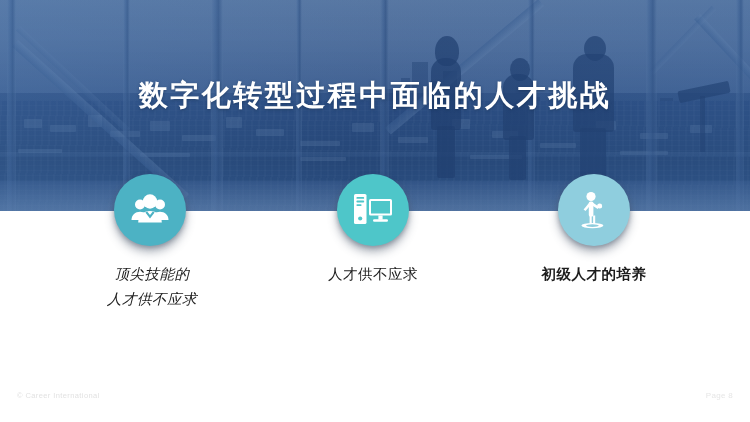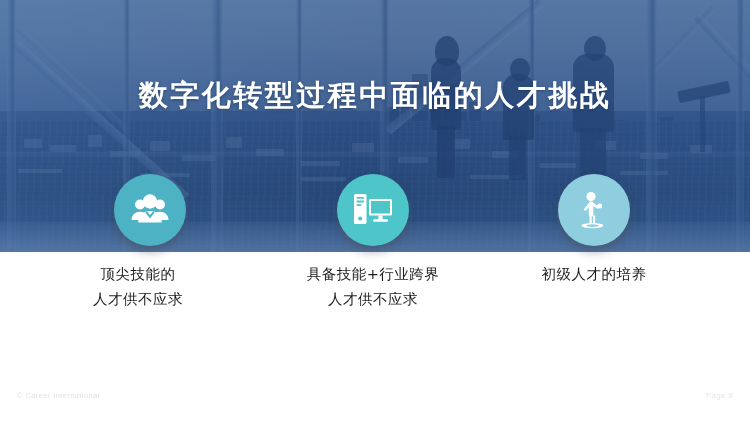--- a/index.html
+++ b/index.html
@@ -8,21 +8,21 @@
 
   .slide {
     position:relative;
     width:750px; height:422px;
     background:#ffffff;
     overflow:hidden;
   }
 
   
   .photo {
-    position:absolute; left:0; top:0; width:750px; height:252px;
+    position:absolute; left:0; top:0; width:750px; height:211px;
     overflow:hidden;
     background:
       linear-gradient(180deg,#7d9cc4 0%, #6c8cb8 18%, #4e74a6 45%, #3f679d 70%, #3c6499 100%);
   }
   
   .sky {
     position:absolute; left:0; top:0; width:100%; height:44%;
     background:linear-gradient(180deg,#93aecd 0%, #89a5c8 40%, #6e8fba 100%);
     opacity:.95;
   }
@@ -262,30 +262,29 @@
         <path d="M13.4 12.6 7.6 19.4l1.9 1.7 5.4-6.3z"></path>
         <path d="M16.6 12.6l6.4 4.2-1.3 2.3-6.3-4z"></path>
         <path d="M23.6 13.6a2.5 2.5 0 1 1 .1 5 2.5 2.5 0 0 1-.1-5z"></path>
         <path d="M13.6 25.6h2.1v9.4h-2.1zM17.1 25.6h2.1v9.4h-2.1z"></path>
         <ellipse cx="16.4" cy="35.6" rx="11" ry="2.6"></ellipse>
         <ellipse cx="16.4" cy="35.6" rx="6.4" ry="1.3" fill="#8fcede"></ellipse>
       </svg>
     </span>
   </div>
 
-  <div class="caption" style="left:18px;top:262px;">
+  <div class="caption" style="left:32px;top:262px;font-style:italic;">
     <span>顶尖技能的</span>
     <span>人才供不应求</span>
   </div>
 
   <div class="caption" style="left:253px;top:262px;">
-    <span>具备技能+行业跨界</span>
     <span>人才供不应求</span>
   </div>
 
-  <div class="caption" style="left:474px;top:262px;">
+  <div class="caption" style="left:474px;top:262px;font-weight:bold;">
     <span>初级人才的培养</span>
   </div>
 
   <div class="footer-left">© Career International</div>
   <div class="footer-right">Page 8</div>
 
 </div>
 
 </body></html>

